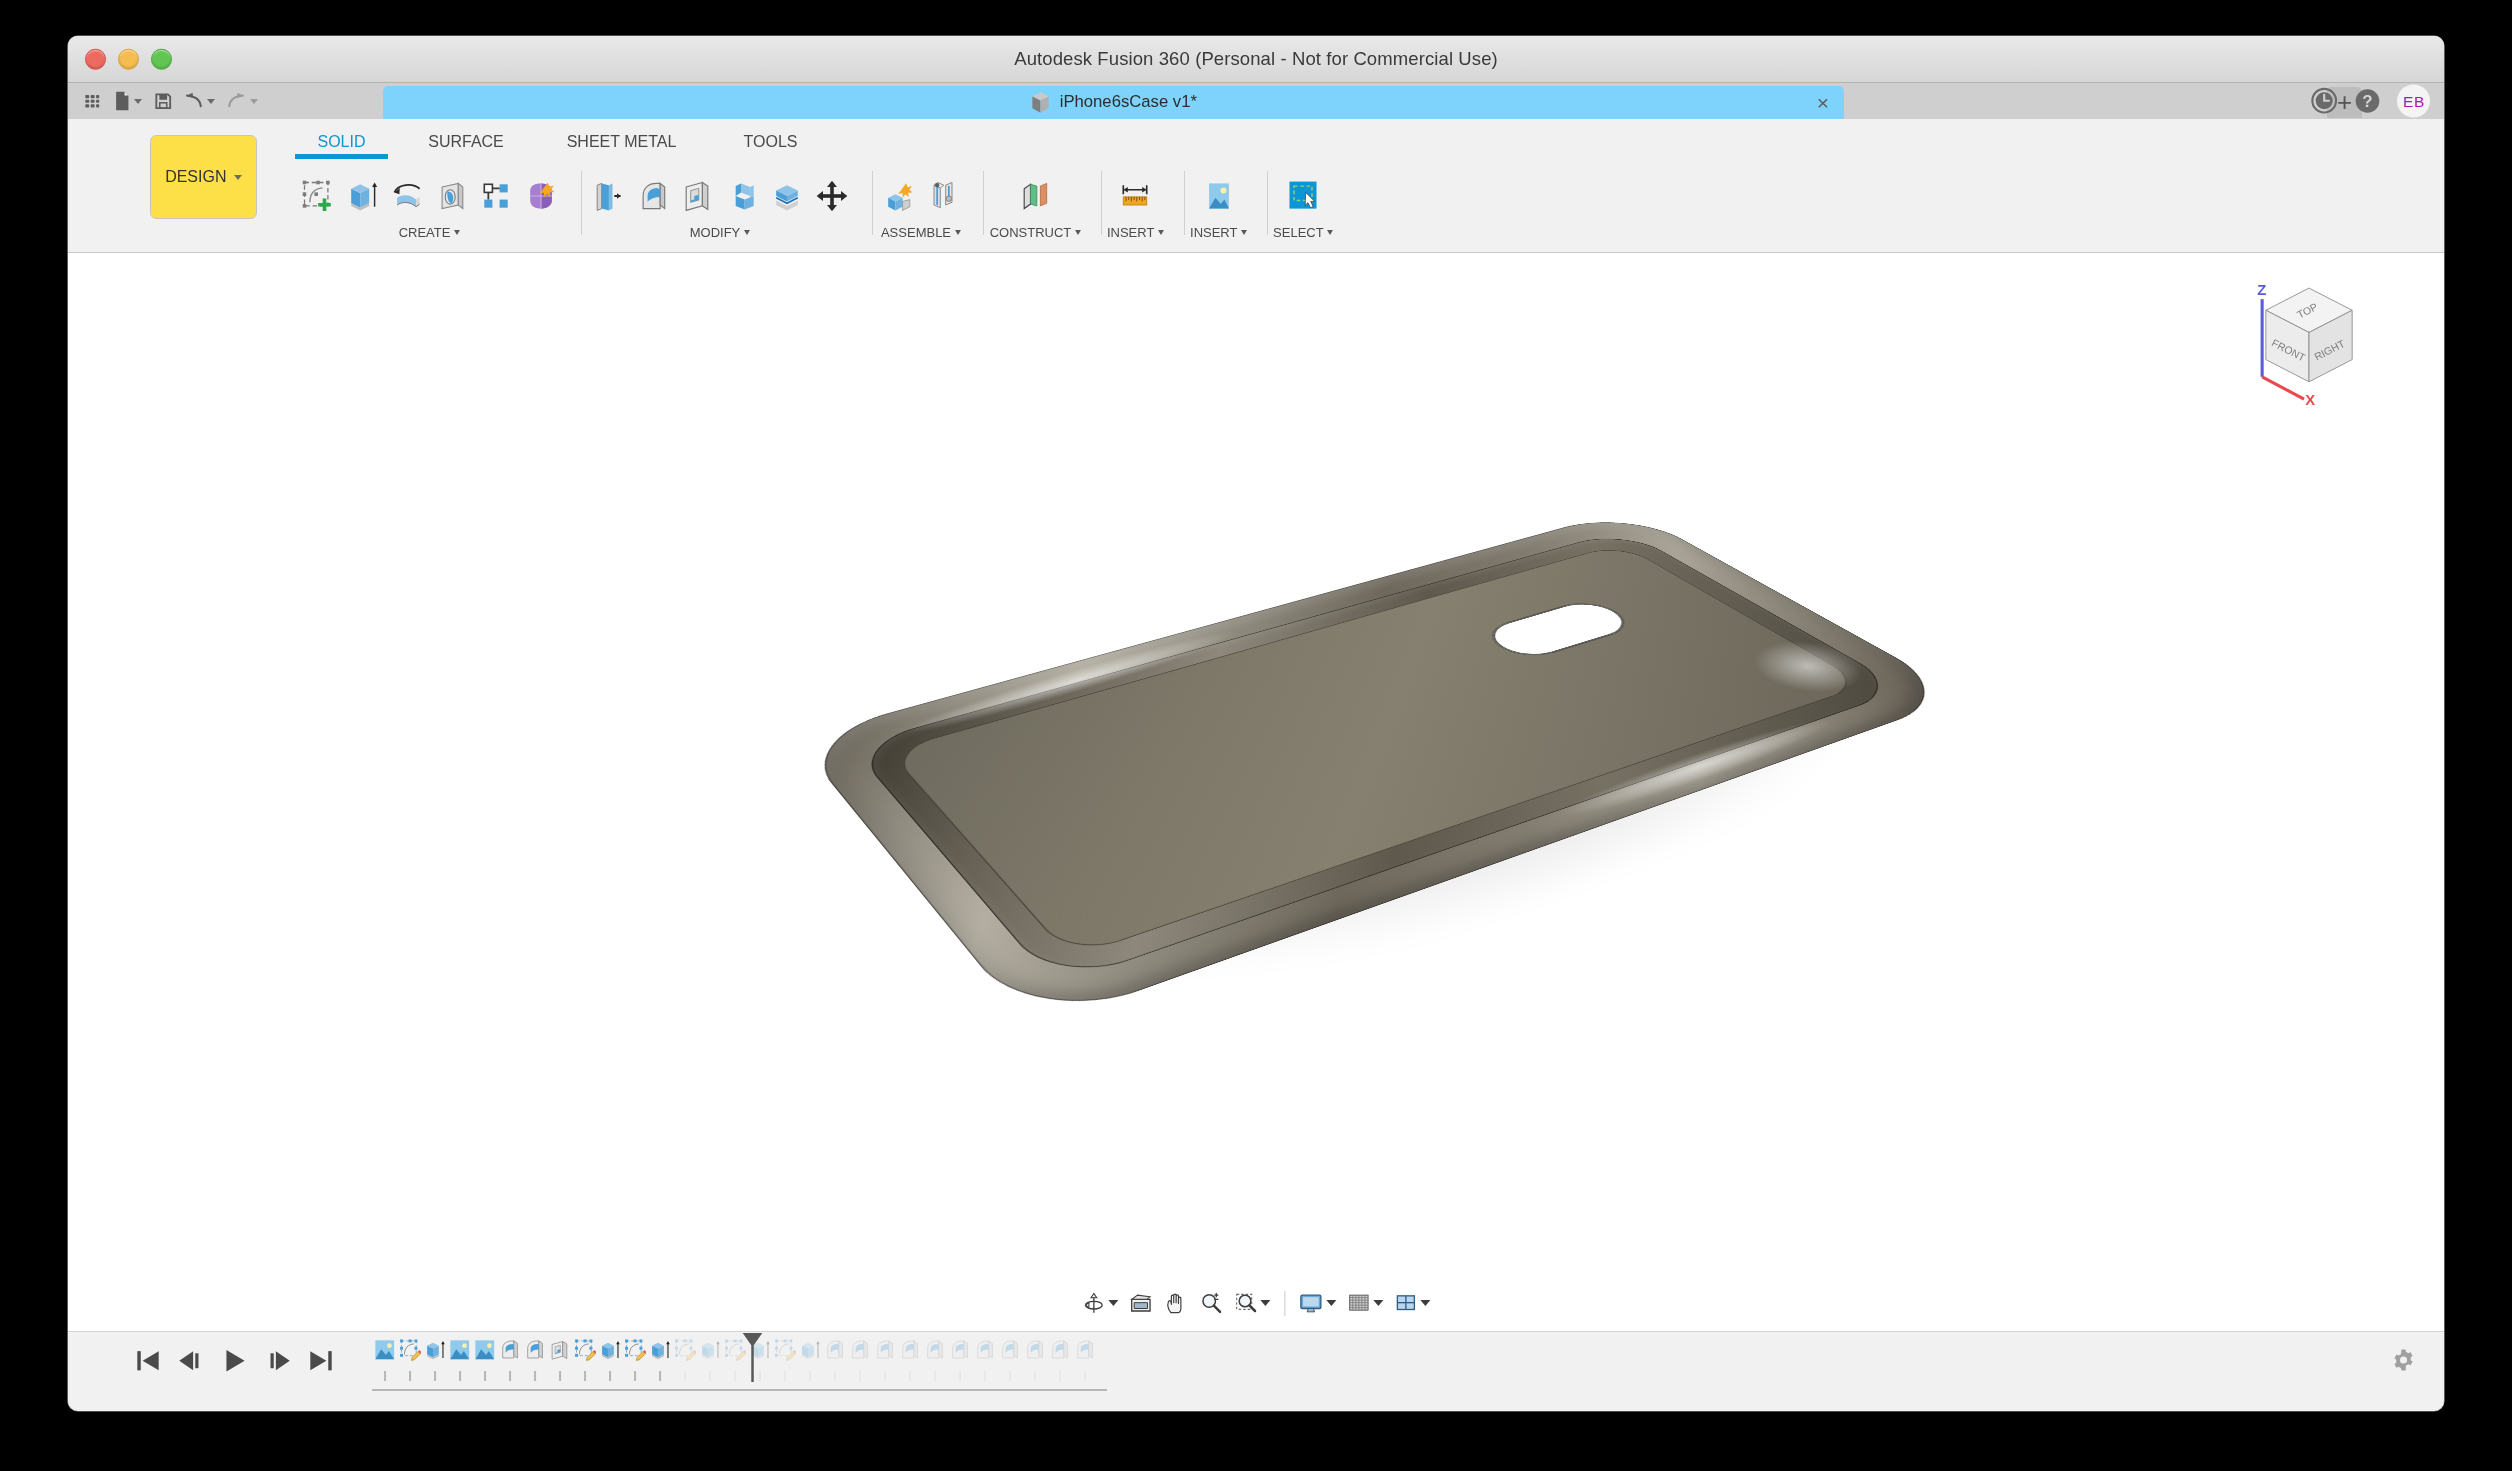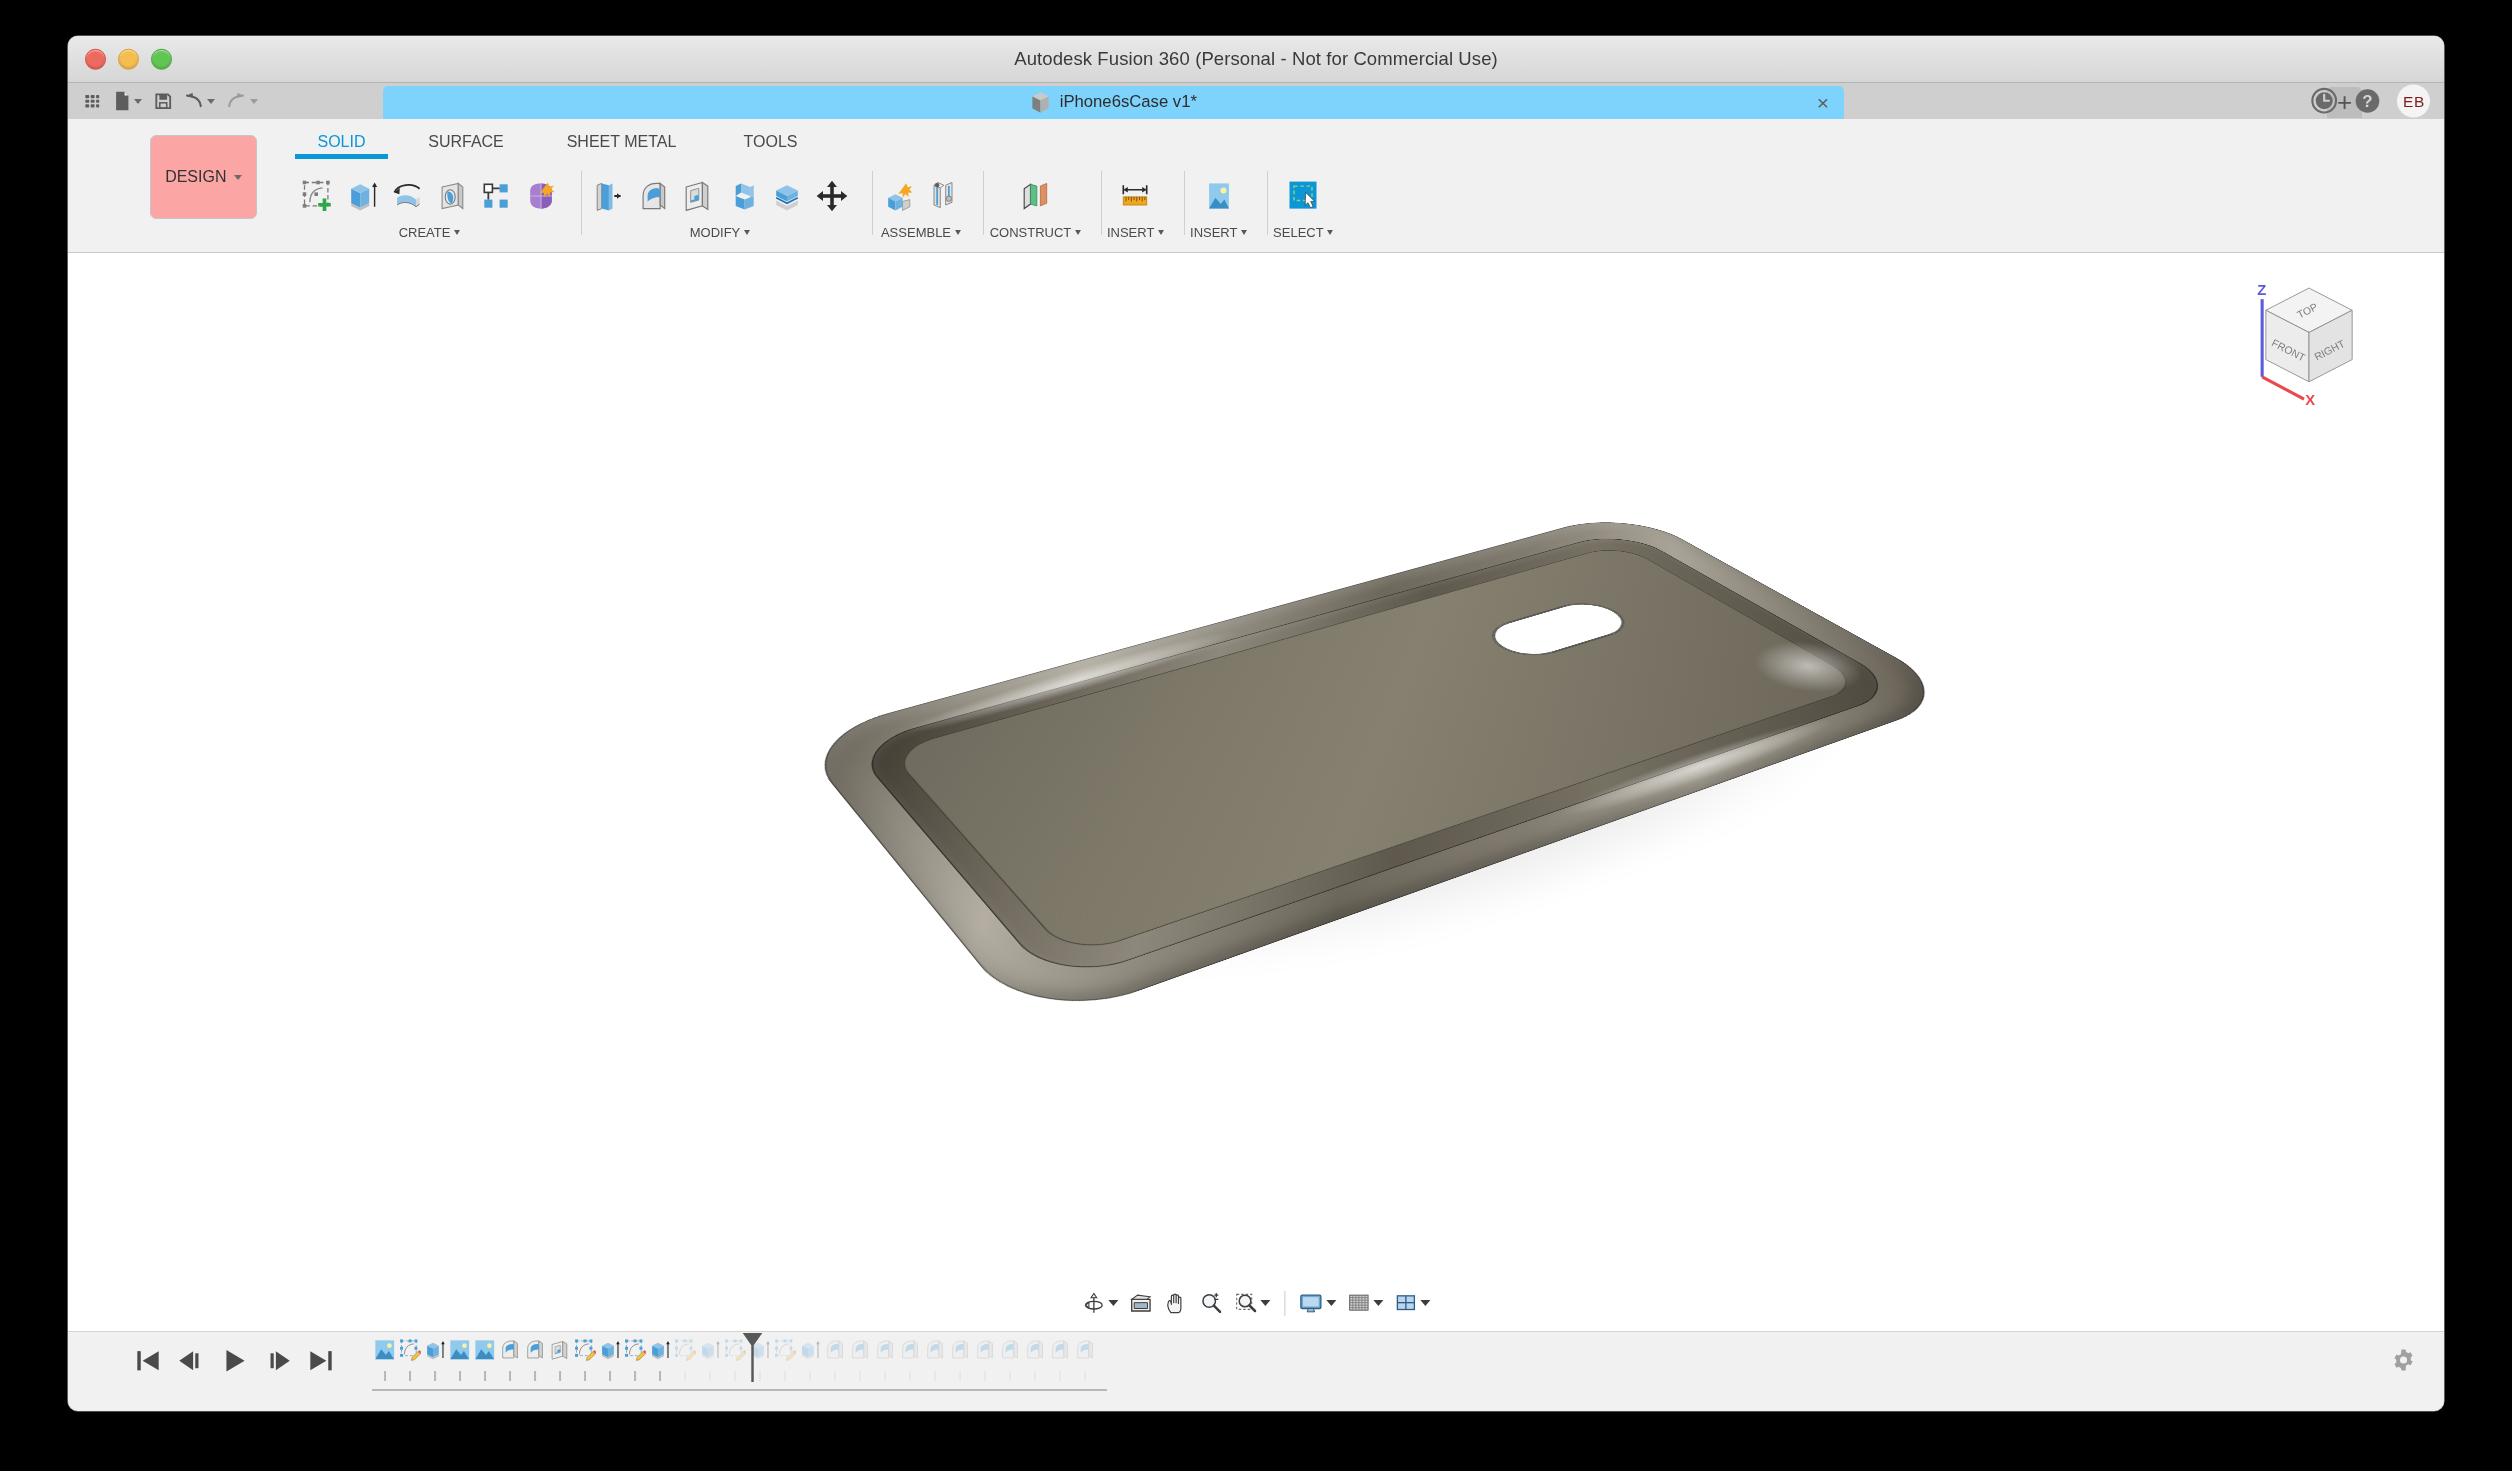--- a/index.html
+++ b/index.html
@@ -137,21 +137,21 @@
     top: 50%;
     transform: translateY(-50%);
     display: flex;
     align-items: center;
     gap: 16px;
   }
   #user-badge {
     width: 33px; height: 33px;
     border-radius: 50%;
     background: #f4f4f4;
-    color: #7f1d1d;
+    color: #a21caf;
     display: flex;
     align-items: center;
     justify-content: center;
     font-size: 15.5px;
     letter-spacing: 0.6px;
   }
 
   
   #ribbon {
     position: relative;
@@ -160,21 +160,21 @@
     border-bottom: 0.6px solid #c9c9c9;
   }
   #design-btn {
     position: absolute;
     left: 82px;
     top: 16px;
     width: 105px;
     height: 82px;
     border: 0.6px solid #c5c5c5;
     border-radius: 6.2px;
-    background: #fca5a5;
+    background: #fde047;
     display: flex;
     align-items: center;
     justify-content: center;
     gap: 7.4px;
     font-size: 16px;
     color: #333;
   }
 
   #ribbon-tabs {
     position: absolute;

